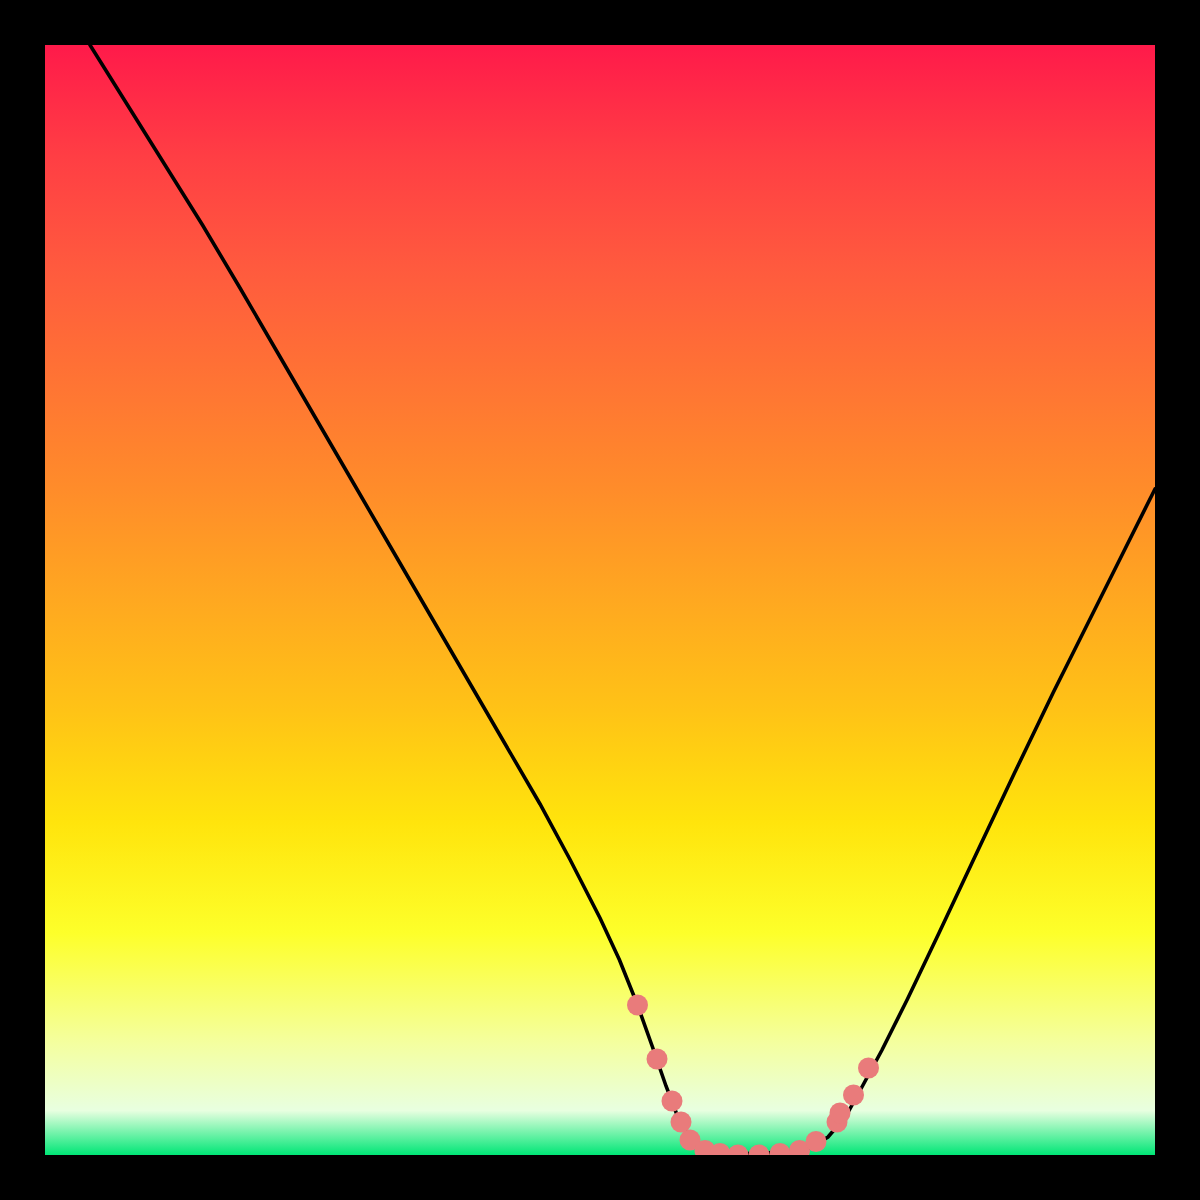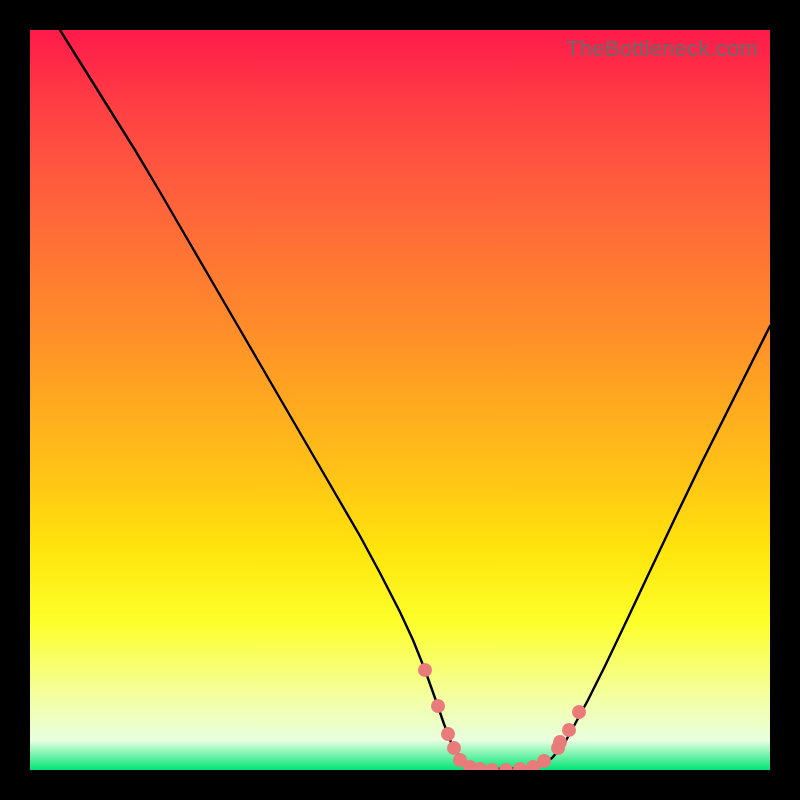--- a/index.html
+++ b/index.html
@@ -57,21 +57,20 @@
     width: 740px;
     height: 740px;
     z-index: 20;
   }
 </style>
 </head>
 <body>
 
 <div class="frame">
 
-  <div class="watermark">TheBottleneck.com</div>
 
   <svg class="curves" viewBox="0 0 740 740" preserveAspectRatio="none">
     <path fill="none" stroke-width="2.4" stroke-linecap="round" stroke="#000000" d="M 30 0 L 55 40 L 80 80 L 105 120 L 130 162 L 155 205 L 180 248 L 205 291 L 230 334 L 255 377 L 280 420 L 305 463 L 330 506 L 350 543 L 370 582 L 383 610 L 395 640 L 405 668 L 414 694 L 422 715 L 430 728 L 438 735 L 448 738 L 470 739"></path>
     <path fill="none" stroke-width="2.4" stroke-linecap="round" stroke="#000000" d="M 470 739 L 495 738 L 510 735 L 522 728 L 534 714 L 545 694 L 558 670 L 575 636 L 596 592 L 620 541 L 646 486 L 672 432 L 698 380 L 720 336 L 740 296"></path>
   </svg>
 
   <svg class="dots" viewBox="0 0 740 740" preserveAspectRatio="none">
     <g>
         <circle cx="395" cy="640" r="7" fill="#e97b7b"></circle>
         <circle cx="408" cy="676" r="7" fill="#e97b7b"></circle>

